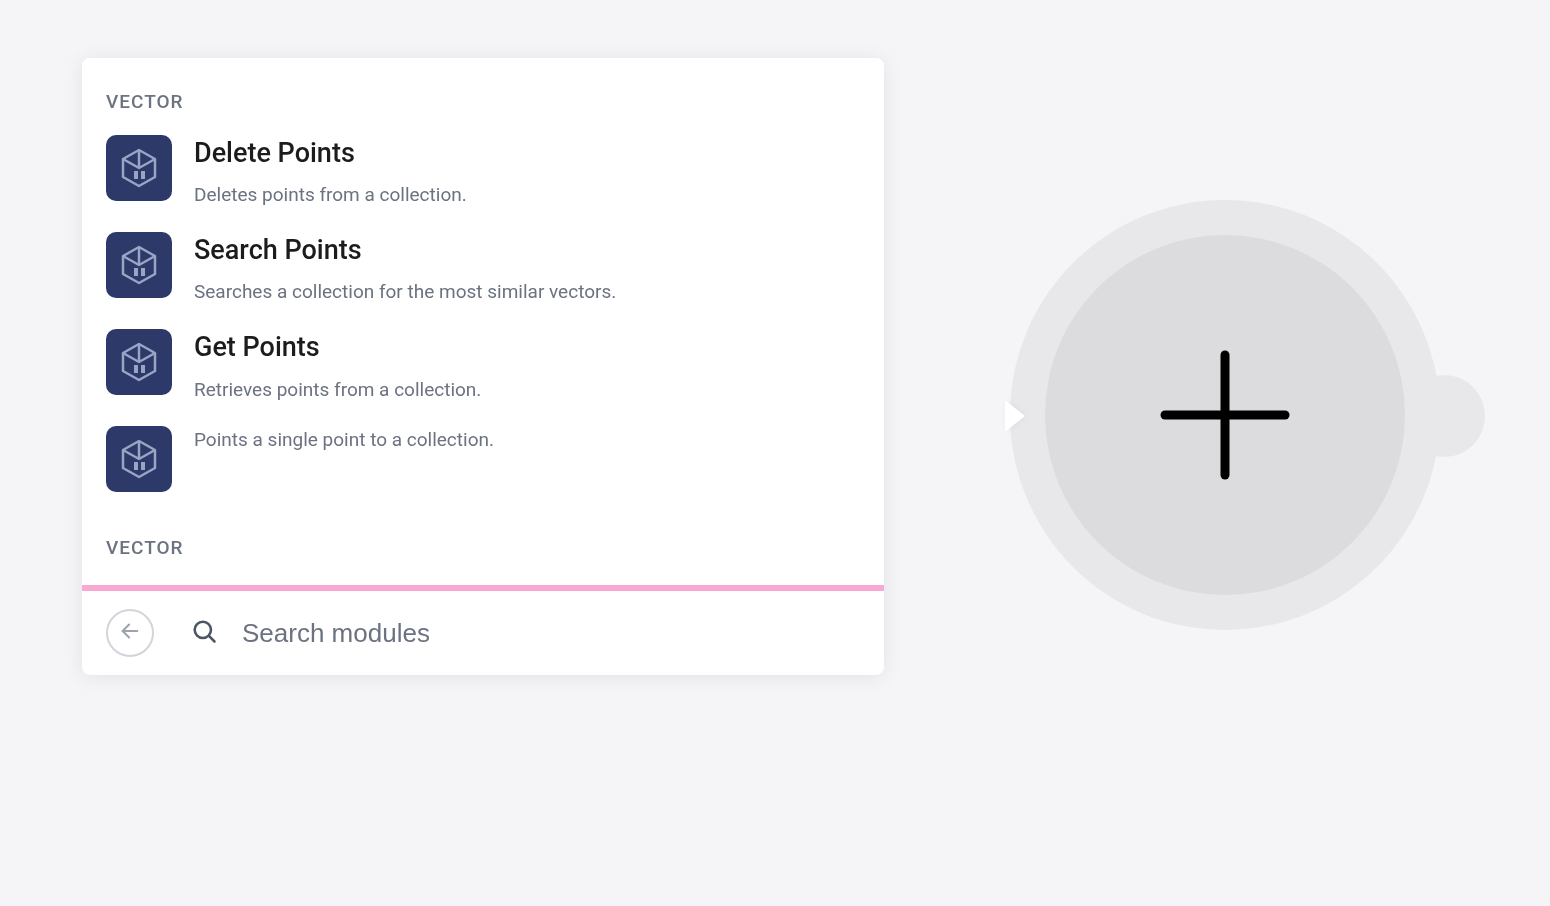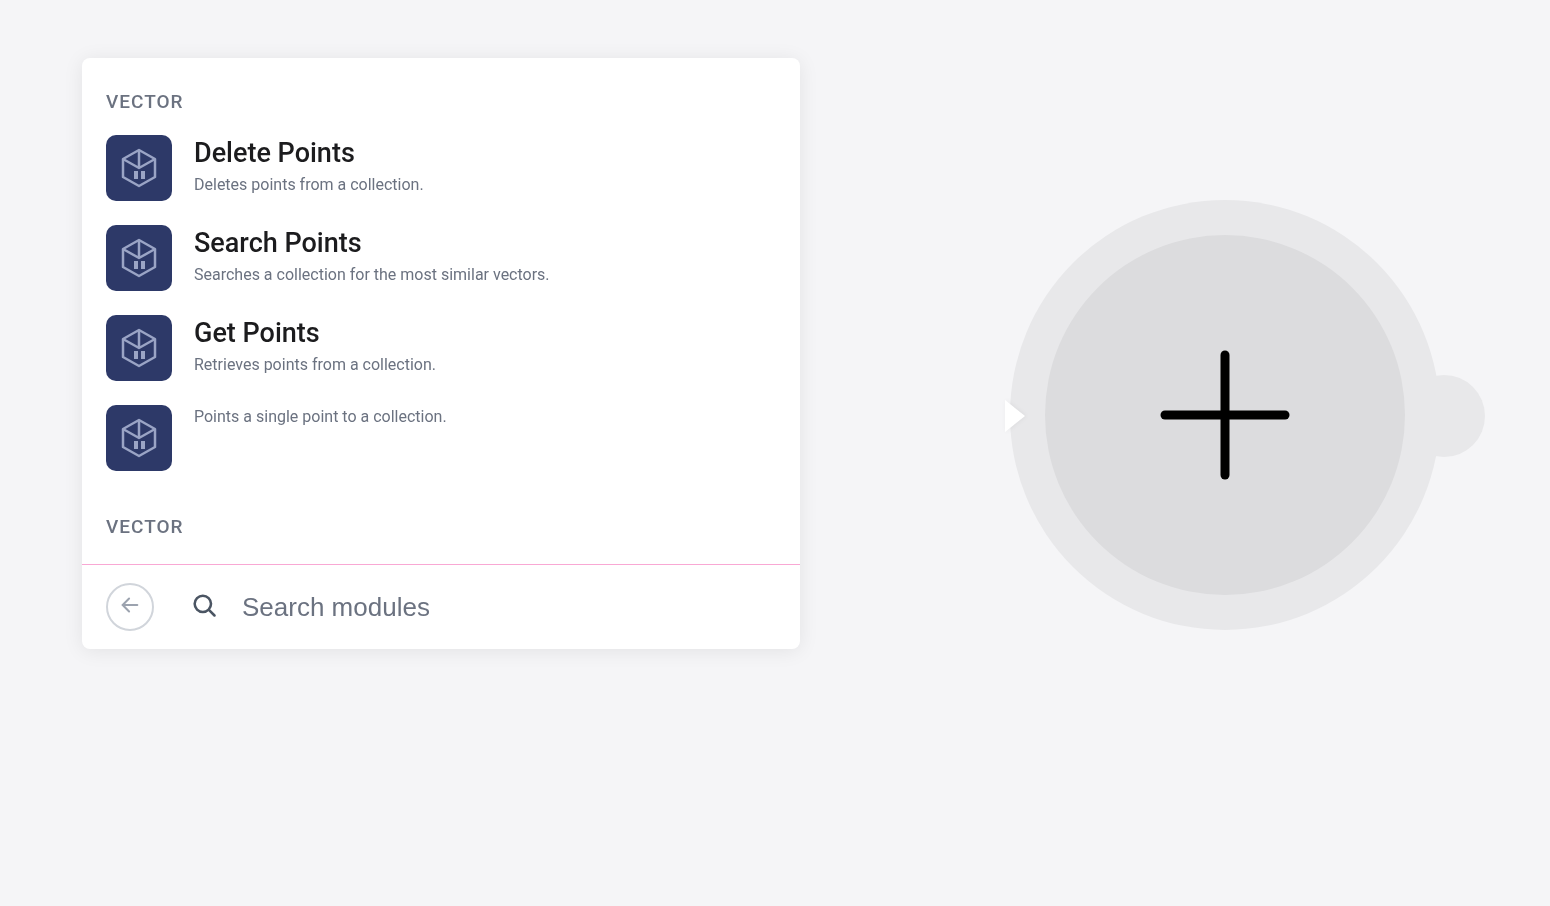--- a/index.html
+++ b/index.html
@@ -73,21 +73,21 @@
       border-bottom: 16px solid transparent;
       border-left: 20px solid #ffffff;
       filter: drop-shadow(1px 0 2px rgba(0,0,0,0.05));
     }
     
     
     .popup {
       position: absolute;
       left: 82px;
       top: 58px;
-      width: 718px;
+      width: 802px;
       background: #ffffff;
       border-radius: 8px;
       box-shadow: 0 2px 20px rgba(0,0,0,0.08);
       overflow: hidden;
     }
     
     .popup-body {
       padding: 24px 0 16px 0;
     }
     
@@ -118,44 +118,44 @@
       flex-shrink: 0;
       display: flex;
       align-items: center;
       justify-content: center;
     }
     
     .module-text {
       display: flex;
       flex-direction: column;
       justify-content: center;
-      gap: 6px;
+      gap: 14px;
       padding-top: 2px;
     }
     
     .module-title {
       font-size: 27px;
       font-weight: 500;
       color: #1c1c1e;
       line-height: 1.2;
     }
     
     .module-desc {
-      font-size: 16px;
+      font-size: 19px;
       color: #6b7280;
       line-height: 1.3;
     }
     
     .section-gap {
       height: 24px;
     }
     
     
     .popup-footer {
-      border-top: 1px solid #f9a8d4;
+      border-top: 6px solid #f9a8d4;
       display: flex;
       align-items: center;
       gap: 24px;
       padding: 18px 24px;
     }
     
     .back-btn {
       width: 48px;
       height: 48px;
       border-radius: 50%;

